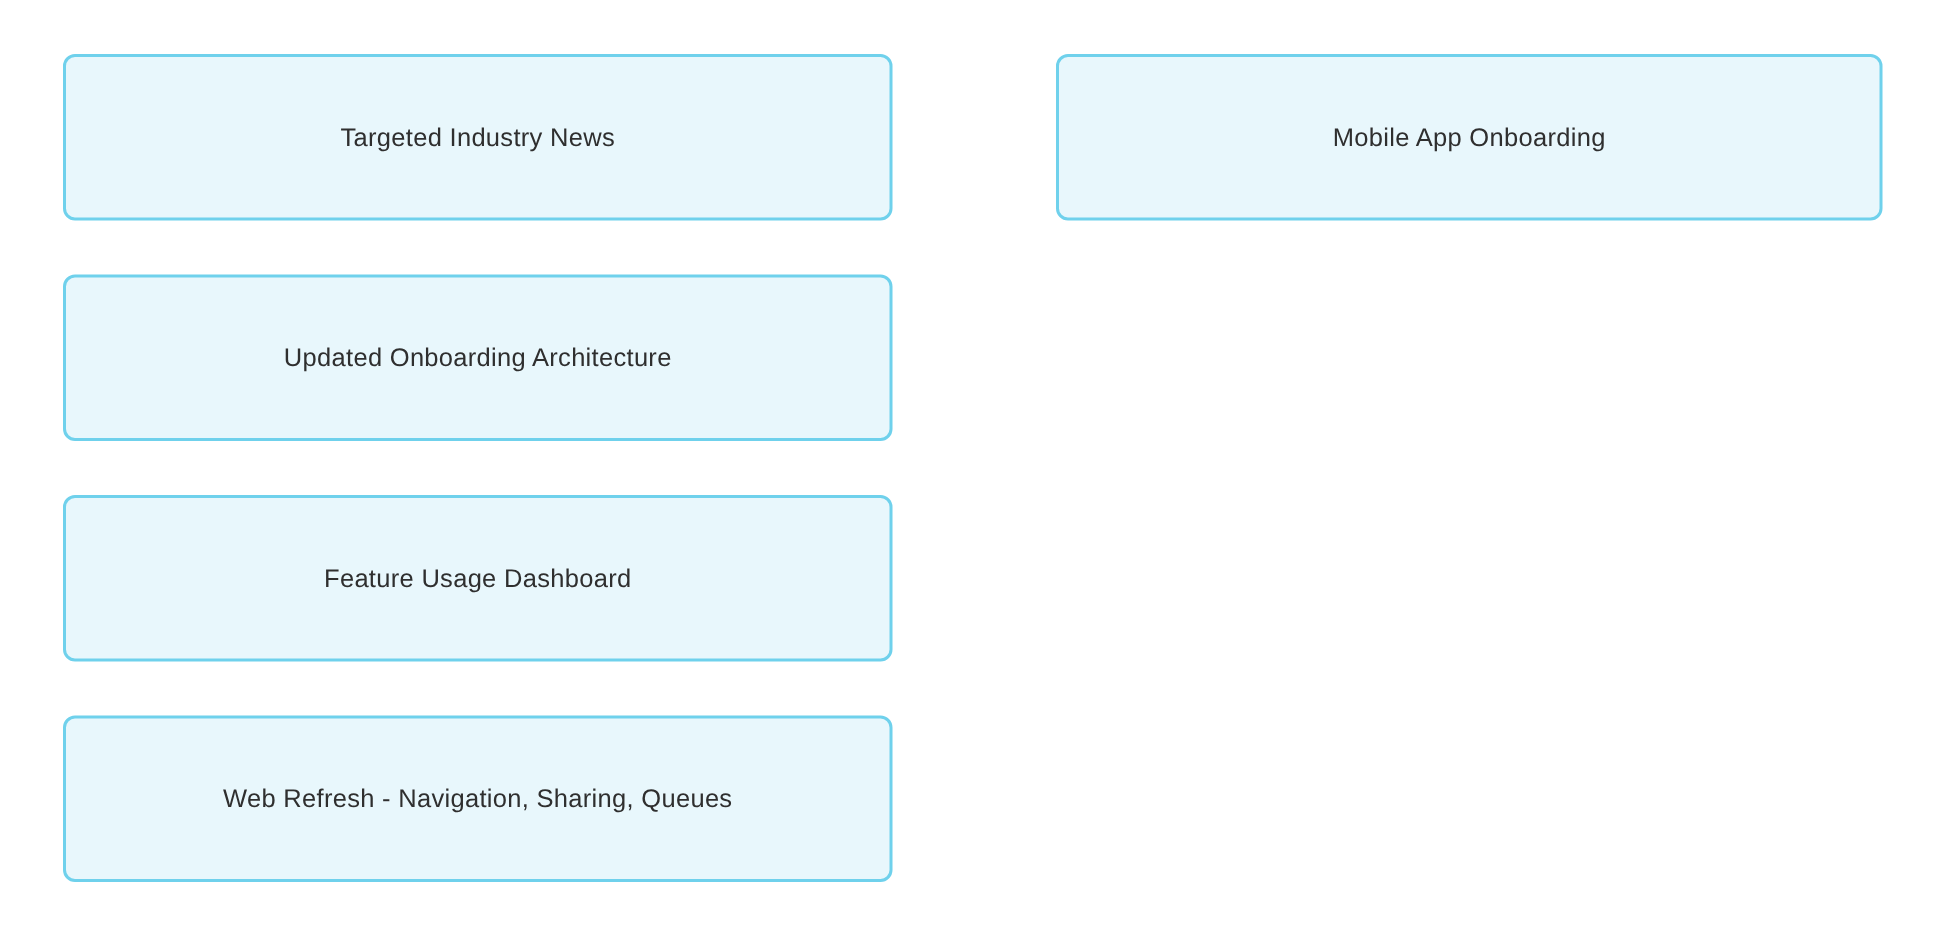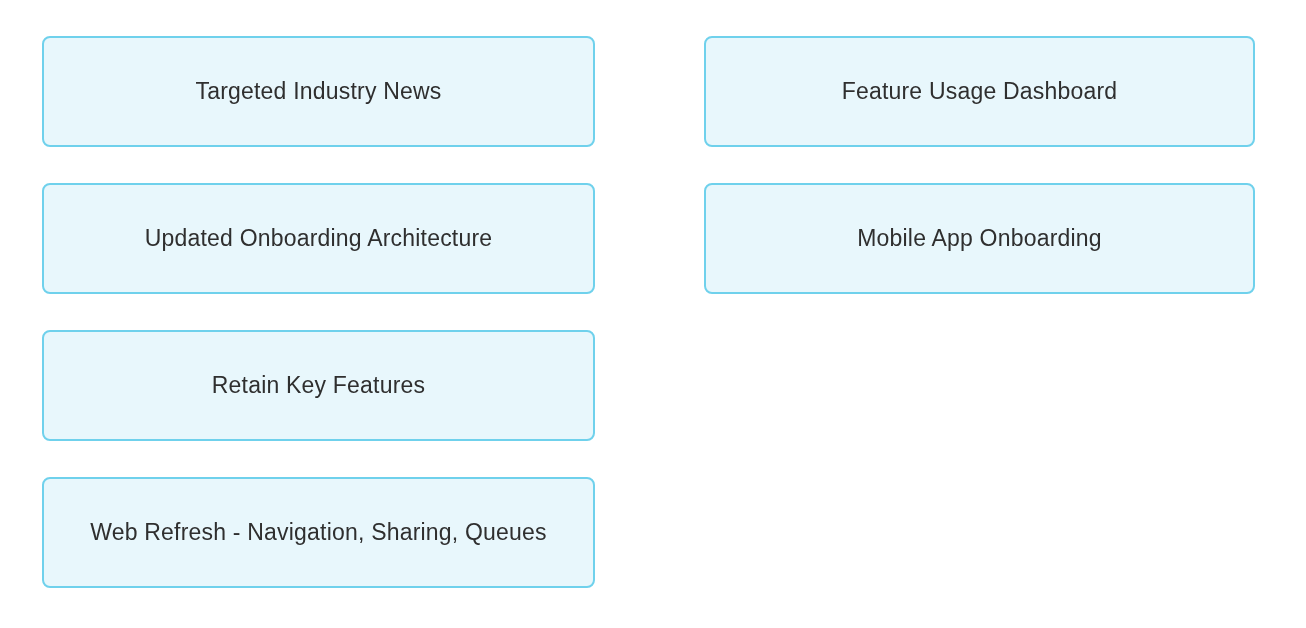--- a/index.html
+++ b/index.html
@@ -27,45 +27,42 @@
     box-sizing: border-box;
     background: var(--card-bg, #E8F7FC);
     border: 2px solid var(--card-border, #6FD1EC);
     border-radius: 8px;
     display: flex;
     align-items: center;
     justify-content: center;
     cursor: pointer;
   }
   .card-label {
-    font-size: 23px;
+    font-size: 17px;
     letter-spacing: 0.2px;
     color: var(--text-color, #2F2F2F);
     text-align: center;
     padding: 0 18px;
   }
 </style>
 </head>
 <body>
 
 <div class="board">
 
   <div class="card">
     <span class="card-label">Targeted Industry News</span>
   </div>
   <div class="card">
     <span class="card-label">Updated Onboarding Architecture</span>
   </div>
-  <div class="card">
-    <span class="card-label">Retain Key Features</span>
-  </div>
 
   <div class="card">
-    <span class="card-label">Web Refresh - Navigation, Sharing, Queues</span>
+    <span class="card-label">Feature Usage Dashboard</span>
   </div>
   <div class="card">
-    <span class="card-label">Feature Usage Dashboard</span>
+    <span class="card-label">Web Refresh - Navigation, Sharing, Queues</span>
   </div>
   <div class="card">
     <span class="card-label">Mobile App Onboarding</span>
   </div>
 
 </div>
 
 </body></html>

